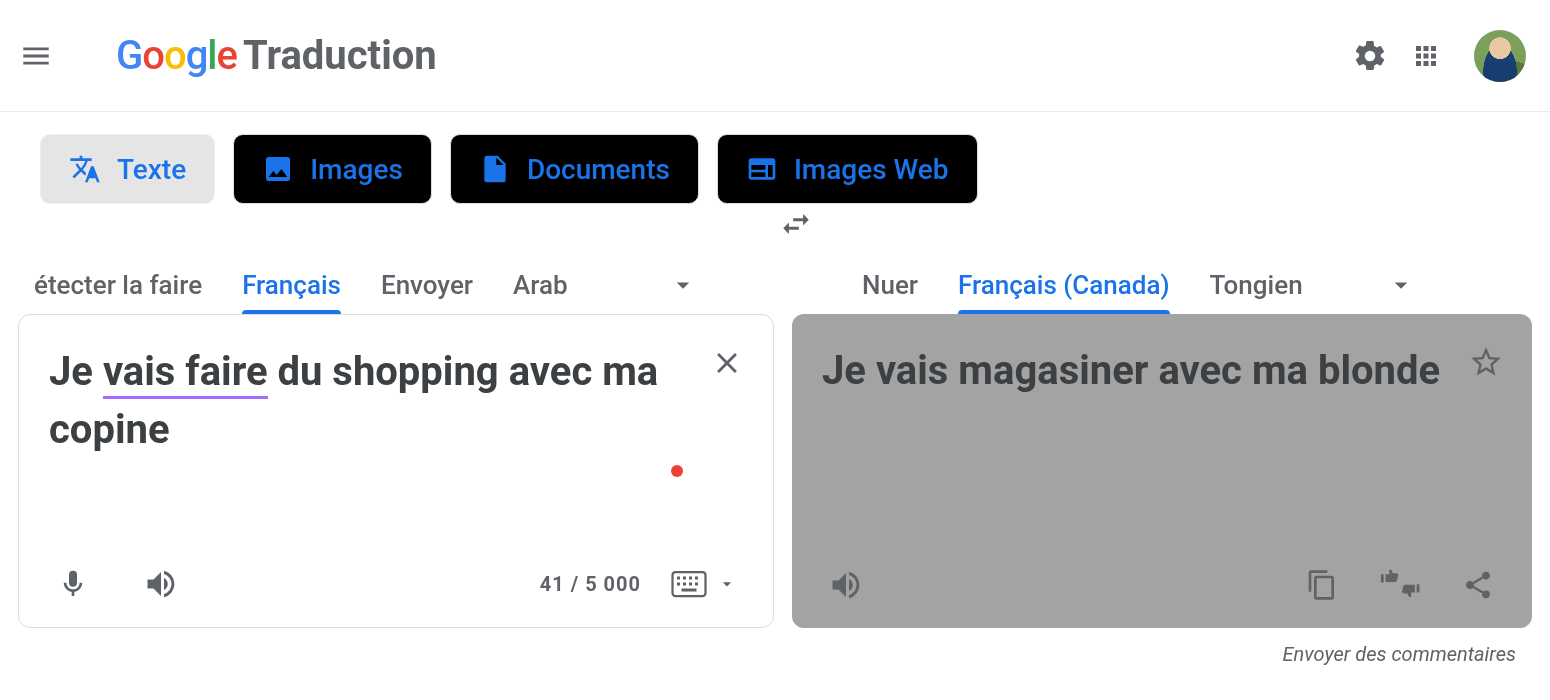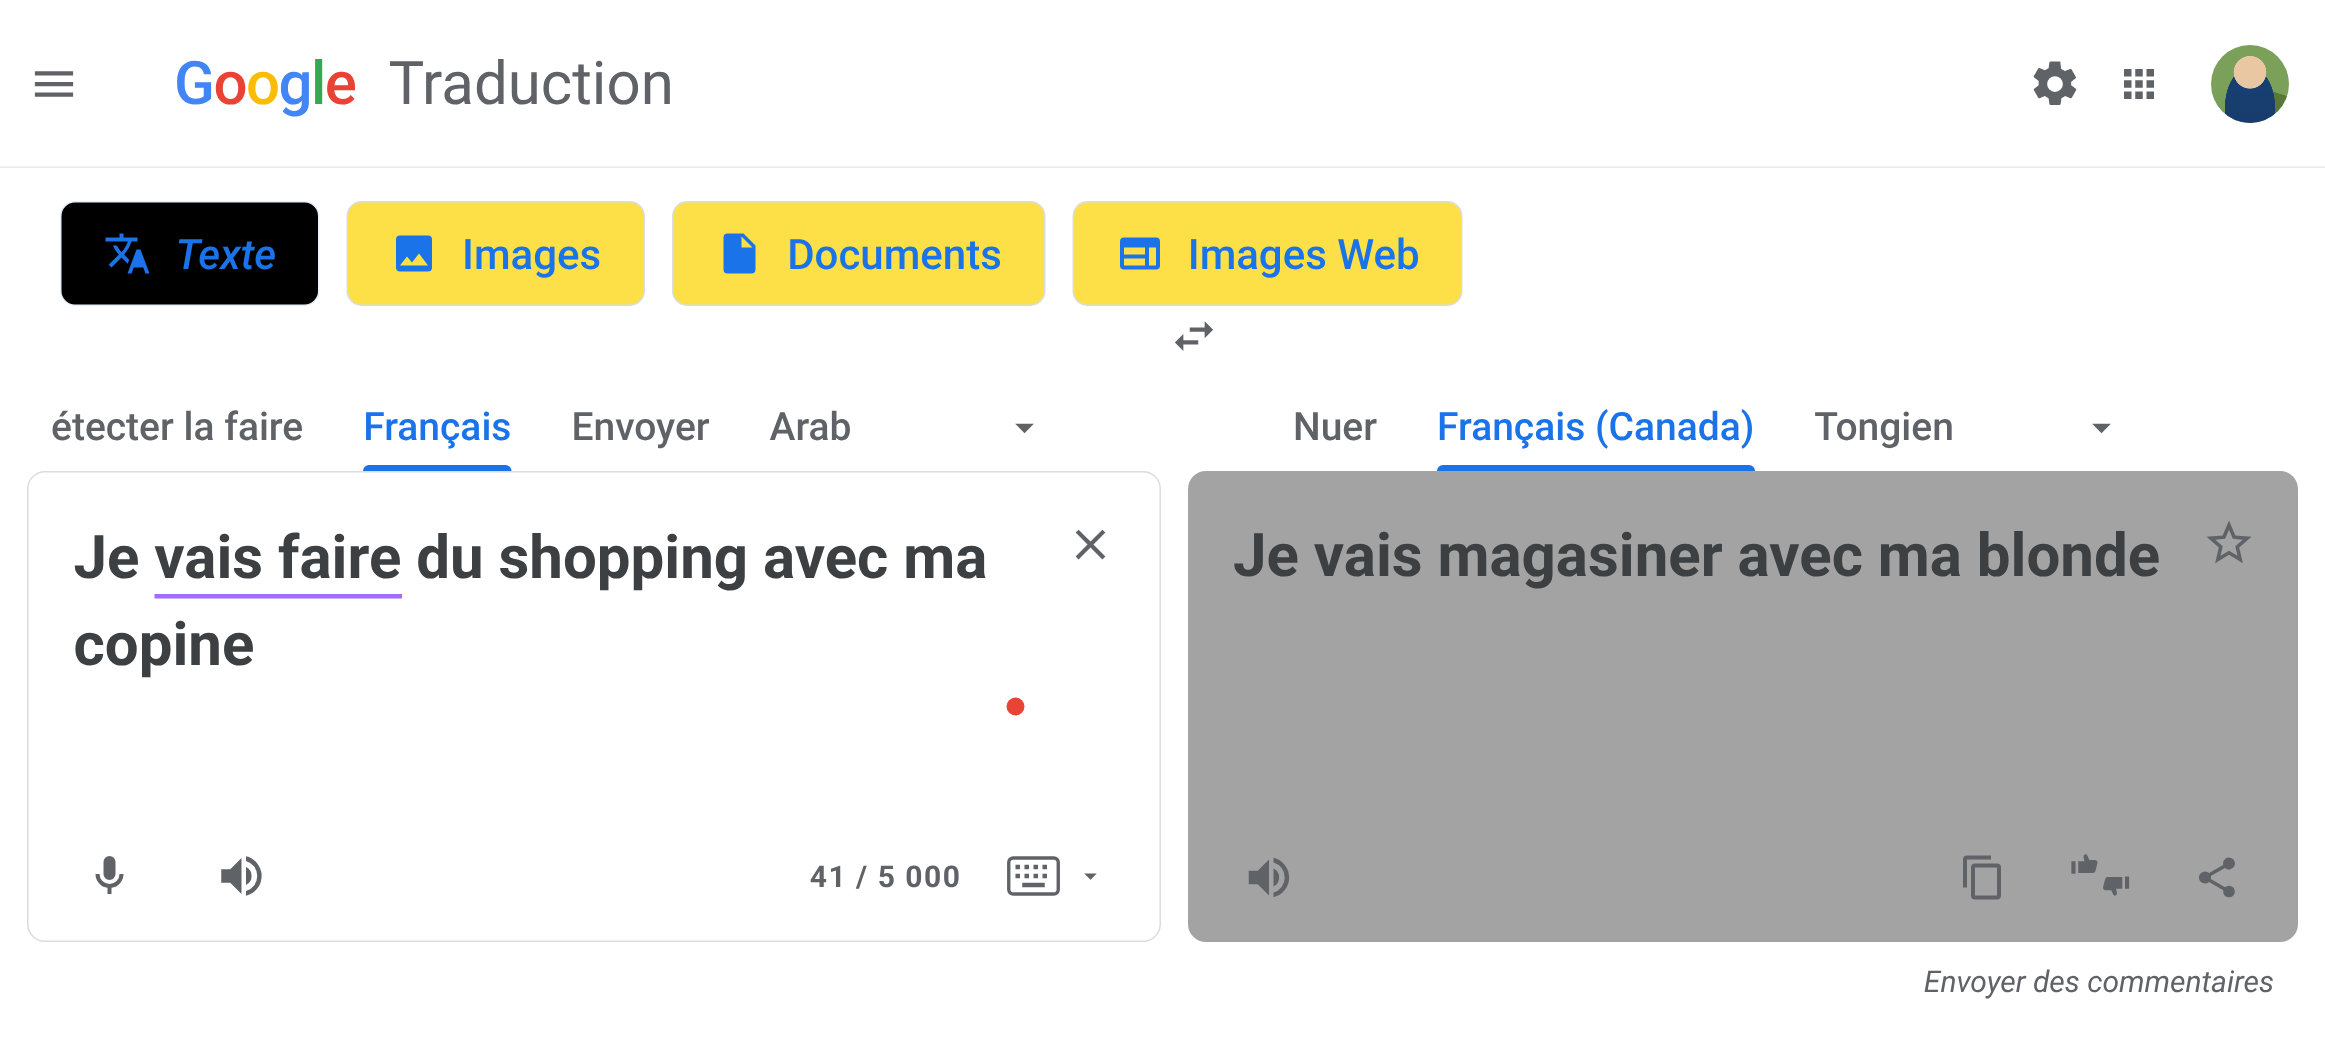--- a/index.html
+++ b/index.html
@@ -28,21 +28,21 @@
   }
   .logo {
     display: flex; align-items: baseline;
     font-size: 40px;
     margin-left: 44px;
     text-align: center;
   }
   .logo-google { letter-spacing: -1px; font-weight: 500;}
   .g1 { color: #4285F4; } .g2 { color: #EA4335; } .g3 { color: #FBBC04; }
   .g4 { color: #4285F4; } .g5 { color: #34A853; } .g6 { color: #EA4335; }
-  .logo-product { color: #5f6368; font-weight: 400; margin-left: 22px; font-size: 40px;}
+  .logo-product { color: #5f6368; font-weight: 700; margin-left: 6px; font-size: 40px;}
   .header-spacer { flex: 1; }
   .header-icon {
     width: 48px; height: 48px; display:flex; align-items:center; justify-content:center;
     border-radius: 50%; cursor: pointer; color:#5f6368; margin-left: 8px;
   }
   .avatar {
     width: 52px; height: 52px; border-radius: 50%;
     background: radial-gradient(circle at 35% 30%, #e8c9a8 0%, #e8c9a8 22%, transparent 23%),
                 linear-gradient(180deg, #2e6bb8 60%, #1f4a80 100%);
     background-color:#7aa05a;
@@ -63,31 +63,30 @@
   
   .type-tabs {
     display:flex; gap: 18px;
     padding: 22px 0 0 40px;
   }
   .type-tab {
     display:flex; align-items:center; gap: 16px;
     padding: 10px 28px;
     border: 1px solid #dadce0;
     border-radius: 10px;
-    background: #fde047;
+    background: #000000;
     font-size: 28px;
     font-weight: 500;
     color: #1a73e8;
     cursor: pointer;
     height: 70px;
   }
   .type-tab.active {
-    background: #000000;
+    background: #e5e5e5;
     border-color: #e8f0fe;
-    font-style: italic;
   }
   .type-tab svg { width: 32px; height: 32px; fill: #1a73e8; }
 
   
   .lang-area { display:flex; padding-top: 52px; }
   .lang-col { position:relative; }
   .lang-col.left { width: 772px; padding-left: 18px;}
   .lang-col.right { flex:1; }
   .swap {
     position:absolute; left: 772px; top: -4px;

